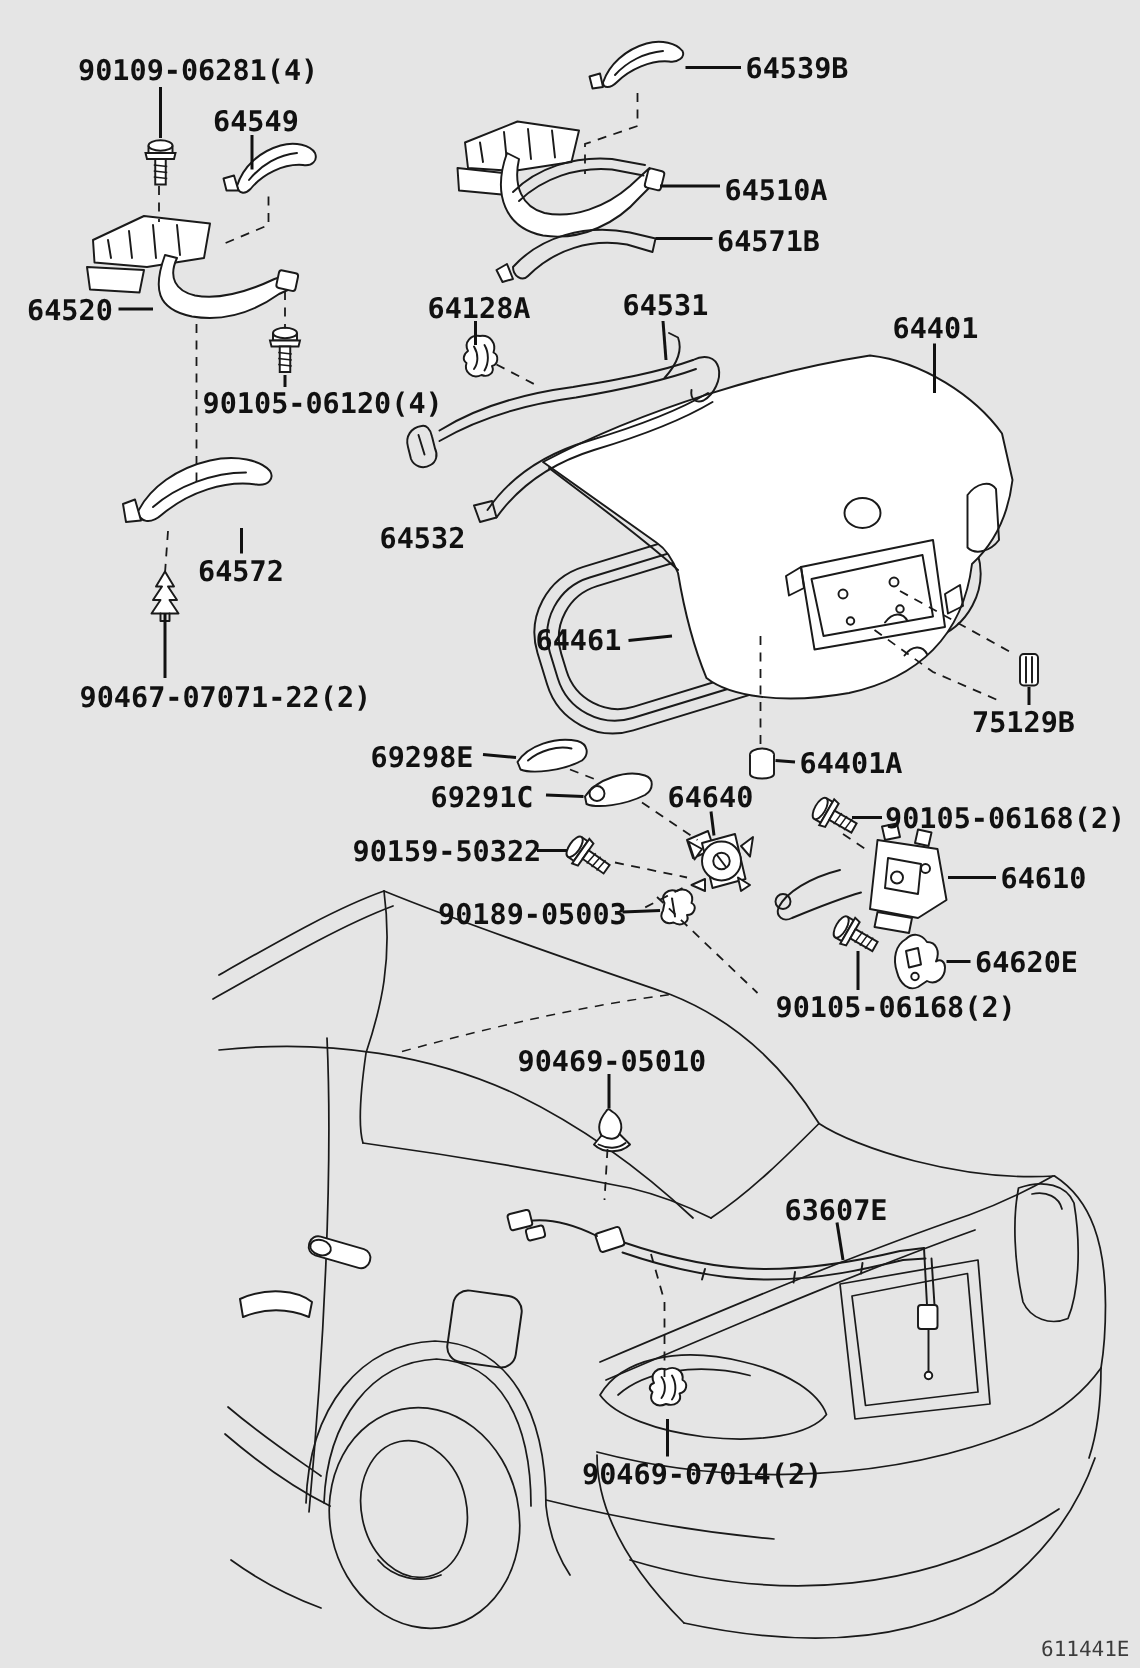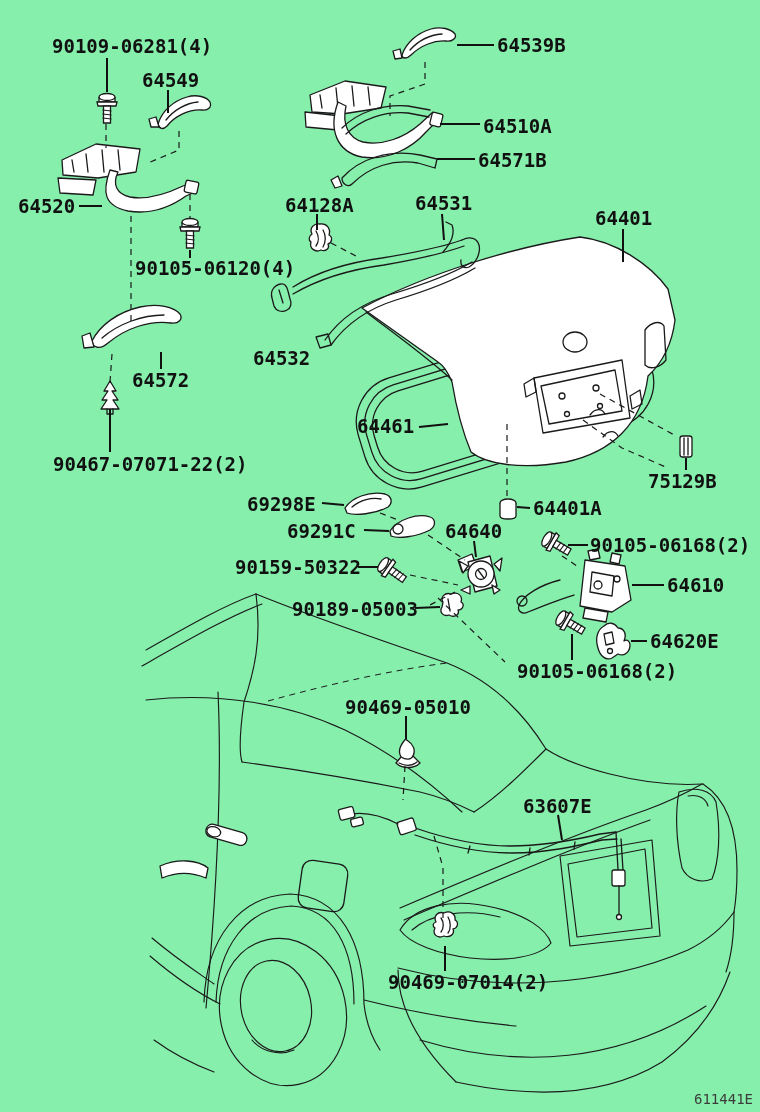--- a/index.html
+++ b/index.html
@@ -1,16 +1,16 @@
 <!DOCTYPE html>
 <html><head>
 <meta charset="utf-8">
 <style>
   html,body{margin:0;padding:0;background:#ffffff;}
-  .stage{position:relative;width:760px;height:1112px;background:#86efac;overflow:hidden;
+  .stage{position:relative;width:760px;height:1112px;background:#e5e5e5;overflow:hidden;
          font-family:"DejaVu Sans Mono","Liberation Mono",monospace;}
   svg{position:absolute;left:0;top:0;}
   .ln   {stroke:#1a1a1a;stroke-width:1.15;fill:none;stroke-linecap:round;stroke-linejoin:round;}
   .pt   {stroke:#1a1a1a;stroke-width:1.3;fill:#ffffff;stroke-linejoin:round;}
   .ptn  {stroke:#1a1a1a;stroke-width:1.3;fill:none;stroke-linecap:round;stroke-linejoin:round;}
   .dash {stroke:#1a1a1a;stroke-width:1.2;fill:none;stroke-dasharray:6 5;}
   .lead {stroke:#111111;stroke-width:2;fill:none;}
   .lbl  {font:700 19px "DejaVu Sans Mono","Liberation Mono",monospace;fill:#111111;}
   .lbl-sm{font:400 14px "DejaVu Sans Mono","Liberation Mono",monospace;fill:#3c3c3c;}
 </style>

